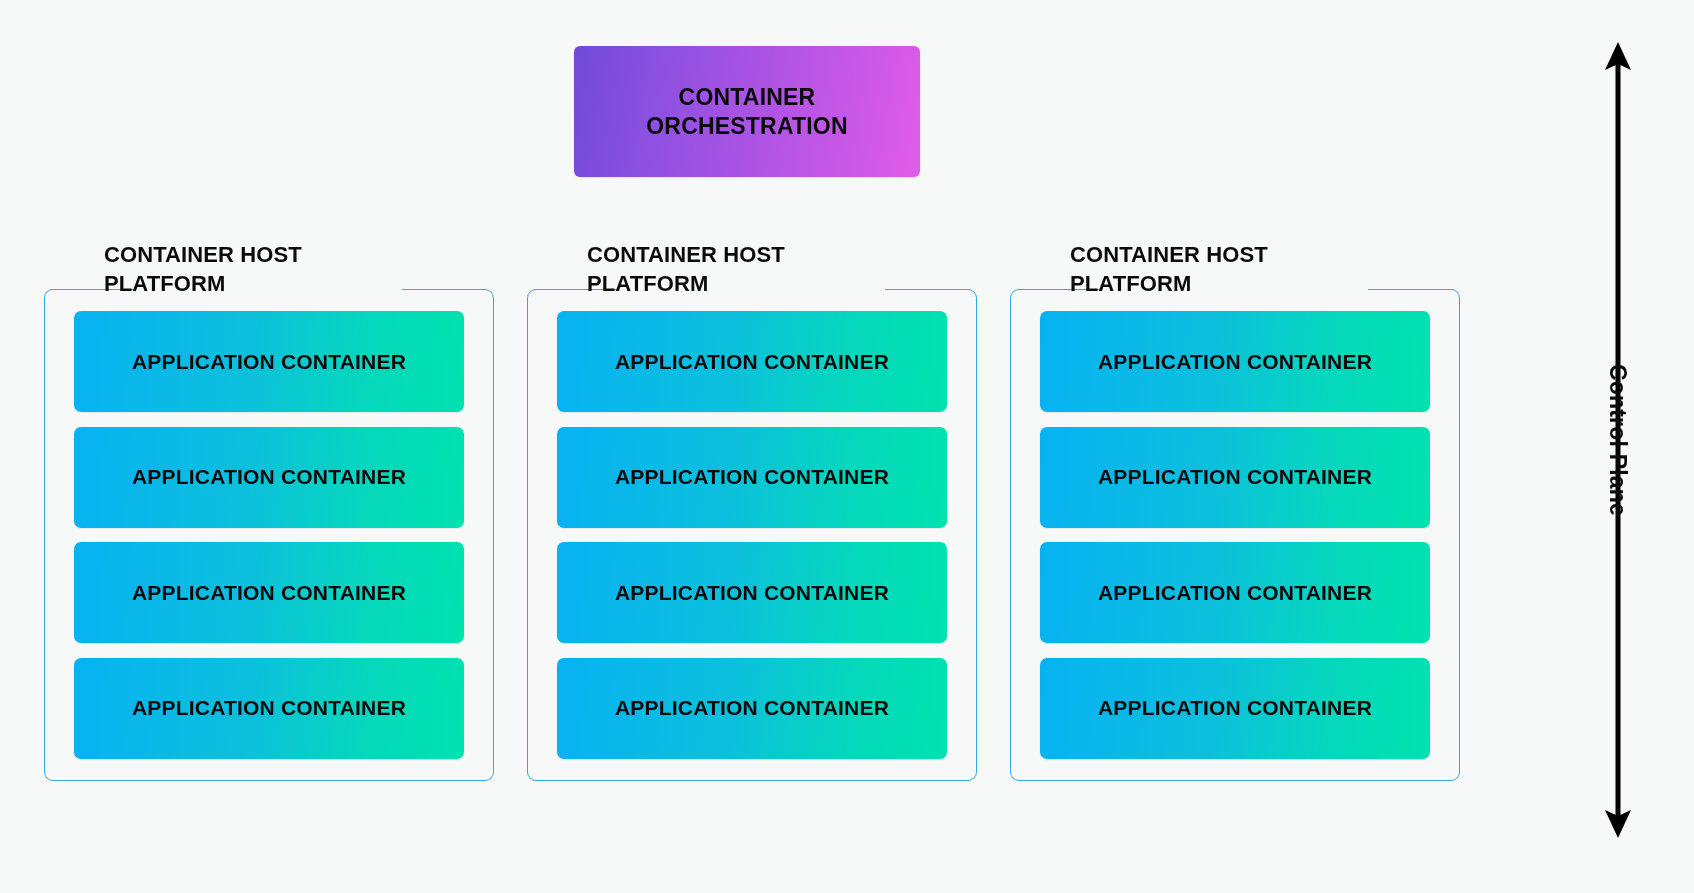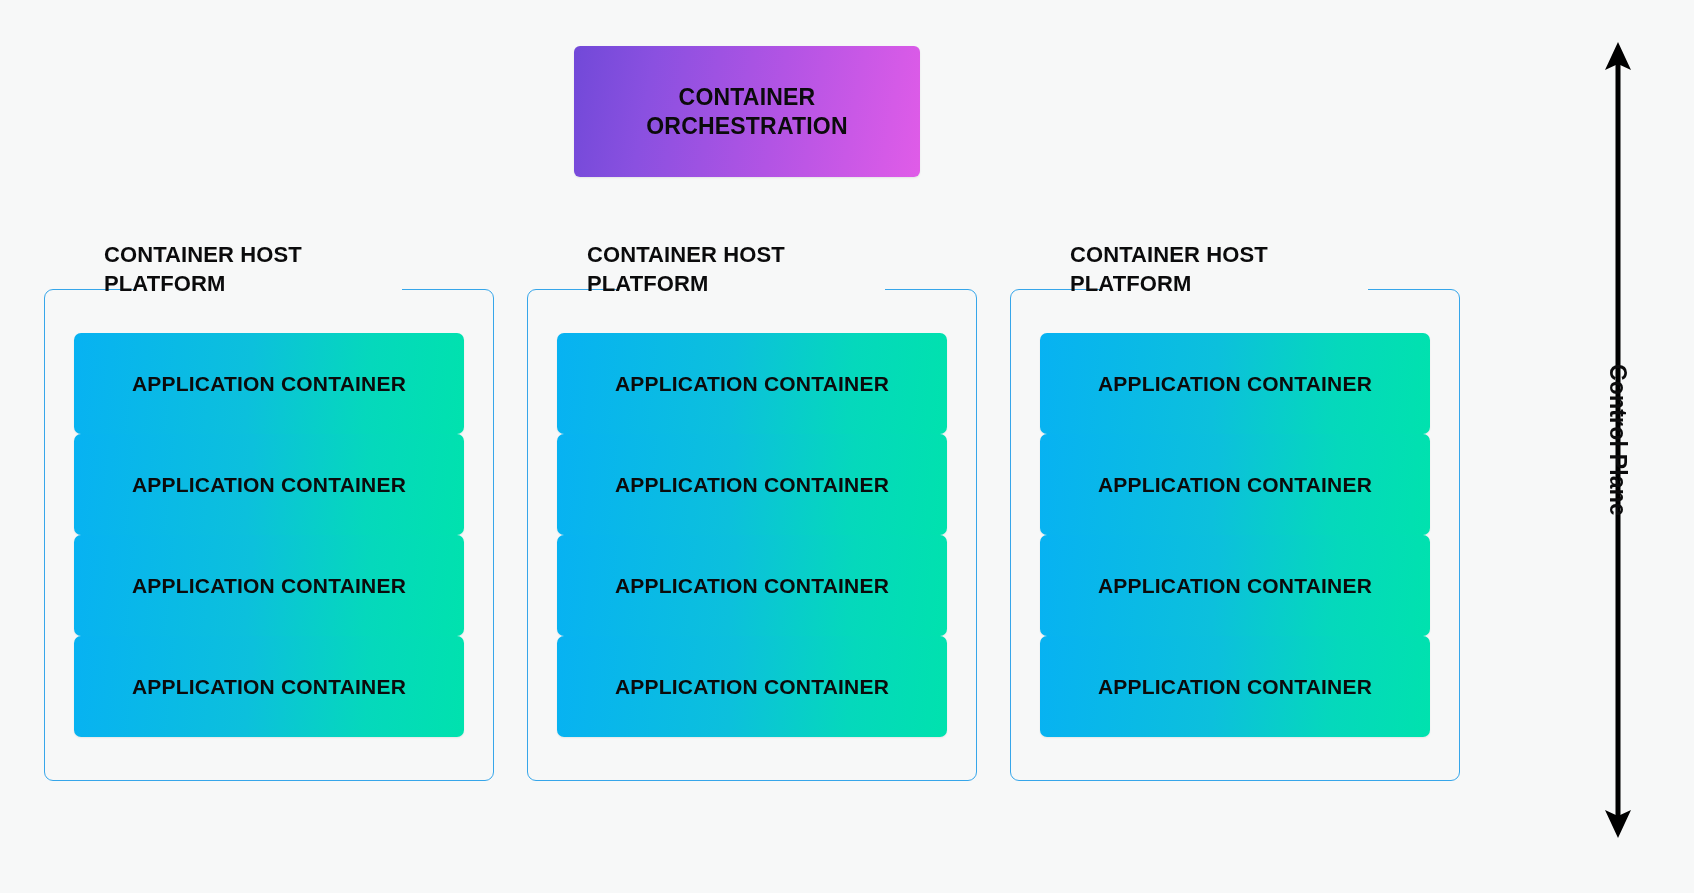--- a/index.html
+++ b/index.html
@@ -98,21 +98,21 @@
   }
 
   .hp-inner {
     position: absolute;
     left: 30px;
     right: 30px;
     top: 45px;
     bottom: 22px;
     display: flex;
     flex-direction: column;
-    justify-content: center;
+    justify-content: space-between;
   }
 
   .app-container {
     height: 101px;
     border-radius: 7px;
     background: linear-gradient(95deg, #07B2F2 0%, #0CC0DC 45%, #05D8BC 75%, #00E2AE 100%);
     display: flex;
     align-items: center;
     justify-content: center;
     box-shadow: 0 1px 2px rgba(0,0,0,0.07);

